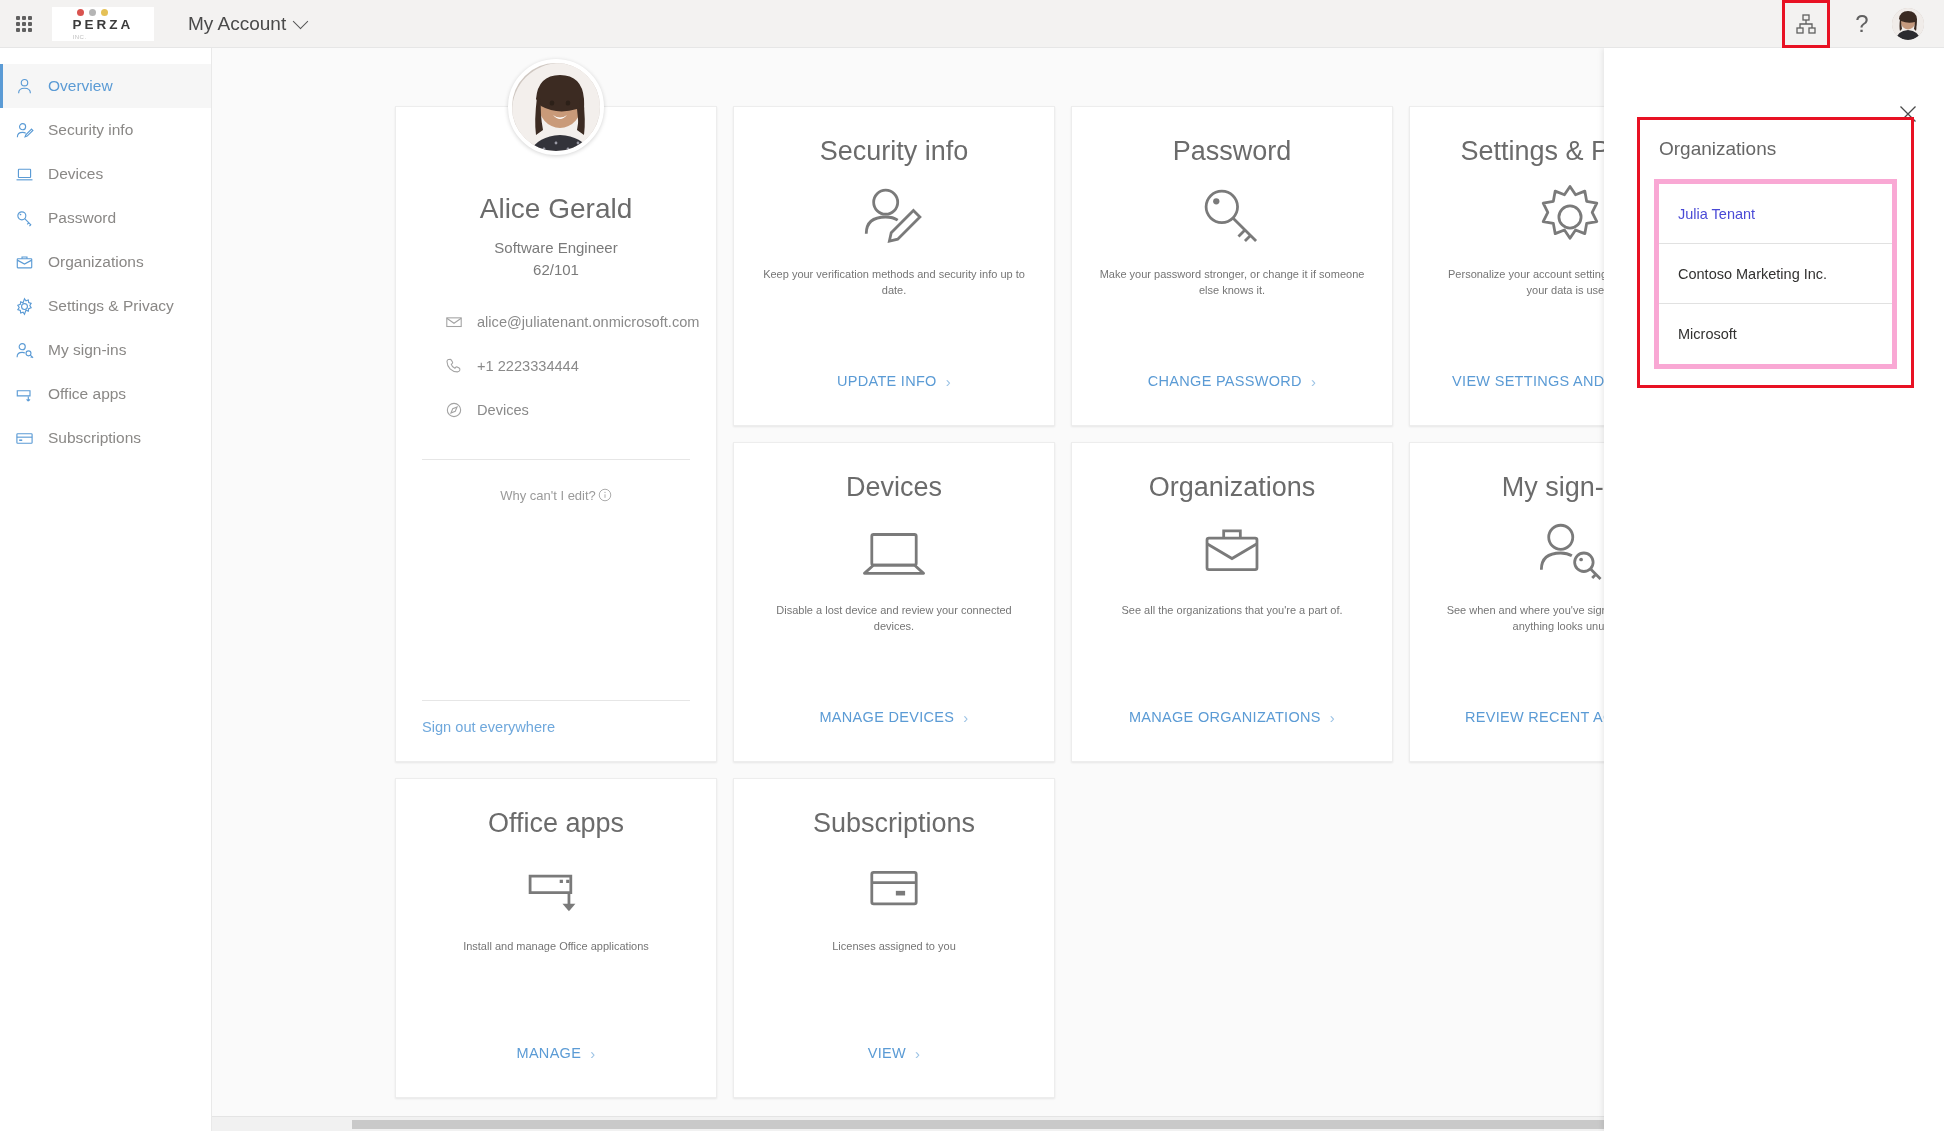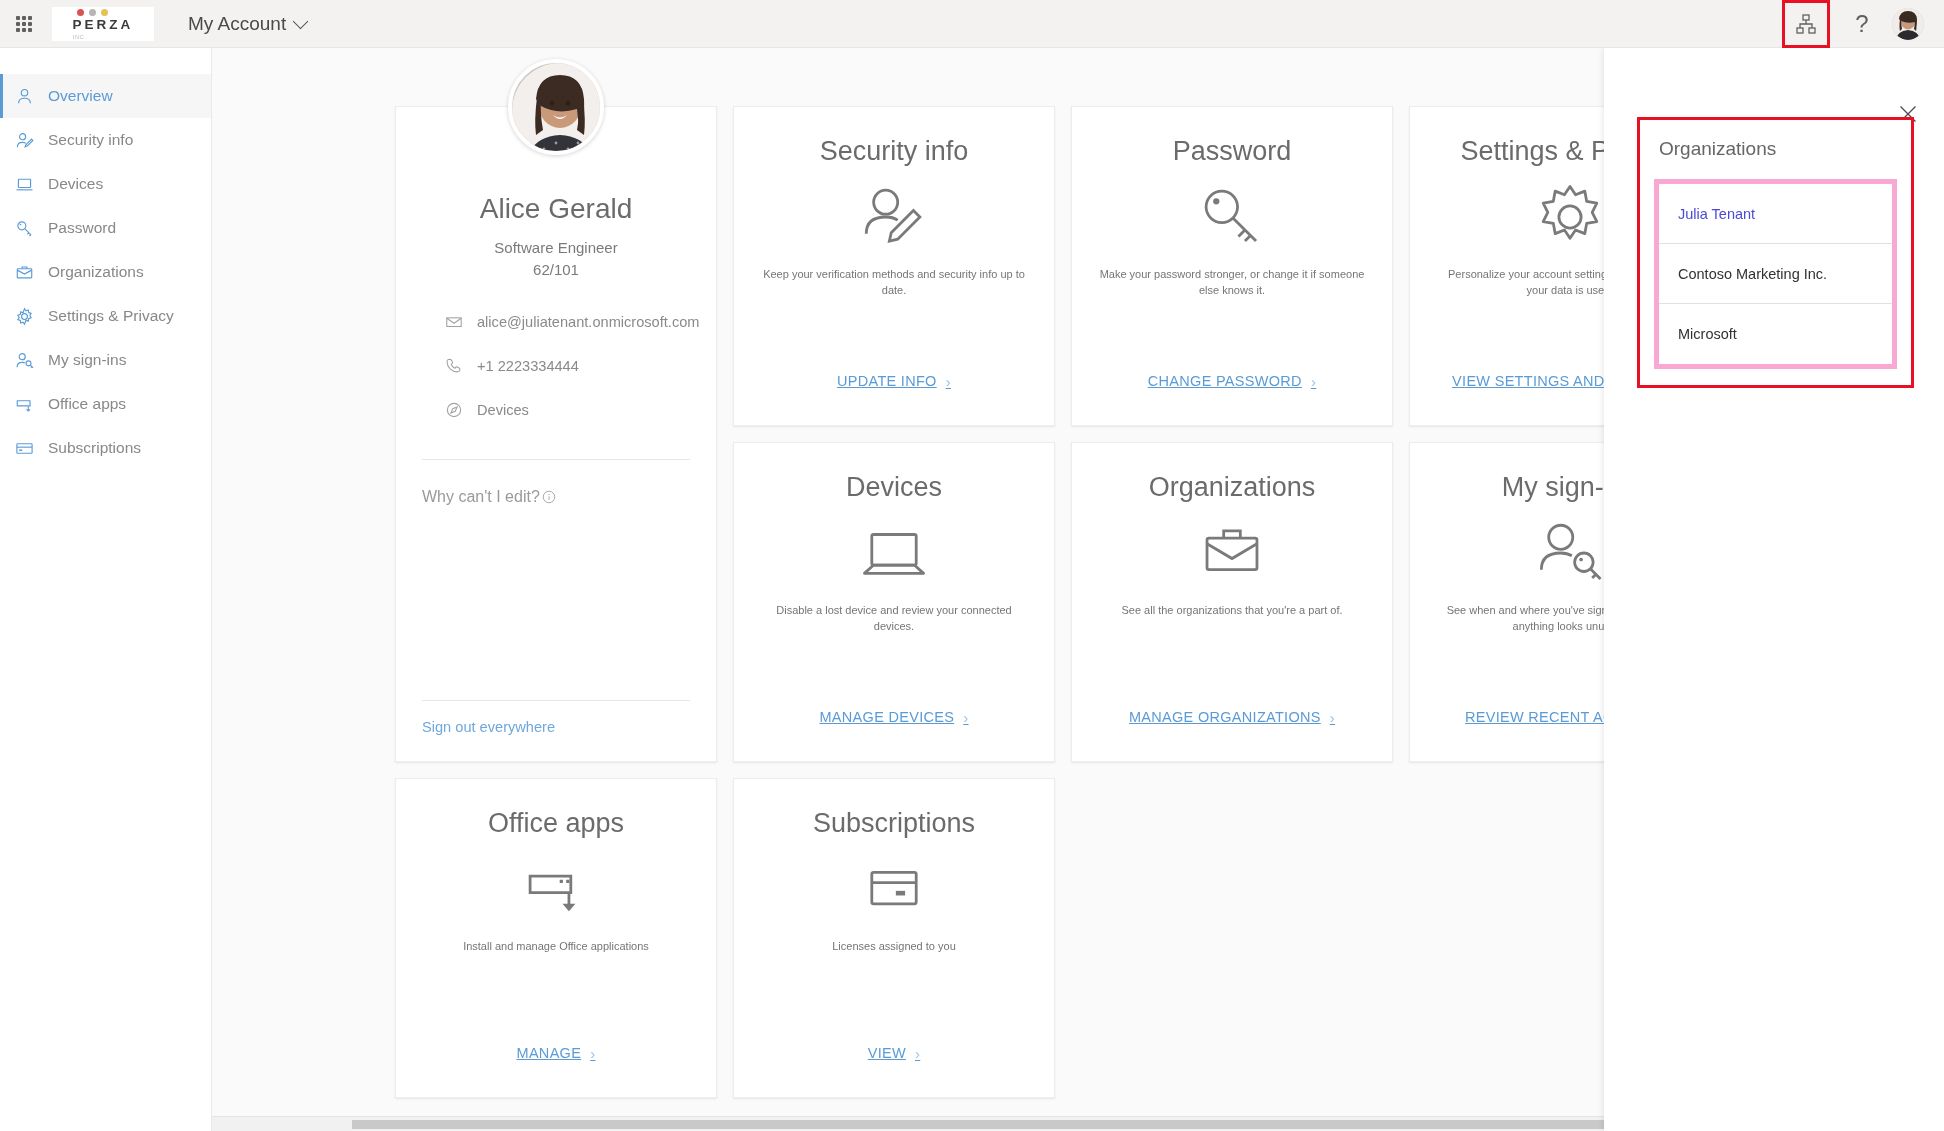--- a/index.html
+++ b/index.html
@@ -85,21 +85,21 @@
     border-radius: 50%; overflow: hidden; background: #d9d2cd;
     display: block;
   }
 
   
   #sidebar {
     position: absolute; top: 48px; left: 0;
     width: 212px; height: 1083px;
     background: #ffffff;
     border-right: 1px solid #e9e9e9;
-    padding-top: 26px;
+    padding-top: 16px;
     z-index: 20;
   }
   .nav-item {
     height: 44px;
     display: flex; align-items: center;
     padding-left: 14px; gap: 13px;
     cursor: pointer; position: relative;
     color: #8a8886;
     font-size: 15.5px;
   }
@@ -130,21 +130,21 @@
     box-shadow: 0 0.6px 1.8px rgba(0,0,0,0.08);
   }
   .tile { height: 320px; padding: 30px 26px 0; text-align: center;
           display: flex; flex-direction: column; align-items: center; }
   .tile .t-title { font-size: 27px; color: #6b6b6b; font-weight: 400; line-height: 1.1; }
   .tile .t-icon { height: 92px; display:flex; align-items:center; justify-content:center; margin-top: 4px; }
   .tile .t-desc { font-size: 11px; color: #757575; line-height: 1.45; margin-top: 4px; }
   .tile .t-link {
     margin-top: auto; margin-bottom: 36px;
     font-size: 14.5px; color: #5b9bd5; letter-spacing: 0.3px;
-    display: flex; align-items: center; gap: 9px; cursor: pointer; text-decoration: underline;
+    display: flex; align-items: center; gap: 9px; cursor: pointer;
   }
   .t-link .arr { font-size: 15px; color: #9cc3e5; line-height: 1; }
 
   
   #profile-card {
     grid-row: span 2;
     height: 656px;
     padding: 86px 26px 0;
     position: relative;
     display: flex; flex-direction: column; align-items: center;
@@ -161,22 +161,22 @@
   #profile-title { font-size: 15px; color: #7a7a7a; margin-top: 12px; line-height: 1.45; }
   #profile-sub { font-size: 15px; color: #7a7a7a; line-height: 1.45; }
   .contact-list { margin-top: 32px; width: 100%; padding-left: 22px; }
   .contact-row {
     display: flex; align-items: center; gap: 14px;
     margin-bottom: 25px; font-size: 14.6px; color: #8a8a8a;
   }
   .contact-row .ico { width: 19px; height: 19px; flex: 0 0 19px; display:flex; align-items:center; justify-content:center; }
   .pc-divider { width: 100%; height: 1px; background: #e6e6e6; margin-top: 14px; }
   #why-edit {
-    width: 100%; text-align: center; font-size: 16px; color: #9a9a9a;
-    margin-top: 28px; display: flex; align-items: center; gap: 2px;
+    width: 100%; text-align: center; font-size: 13px; color: #9a9a9a;
+    margin-top: 28px; display: flex; align-items: center; justify-content: center; gap: 2px;
     cursor: pointer;
   }
   #signout-block { margin-top: auto; width: 100%; padding-bottom: 26px; }
   #signout-link {
     font-size: 14.6px; color: #6fa8dc; cursor: pointer; text-align: left;
     padding-top: 18px;
   }
 
   
   #org-panel {

